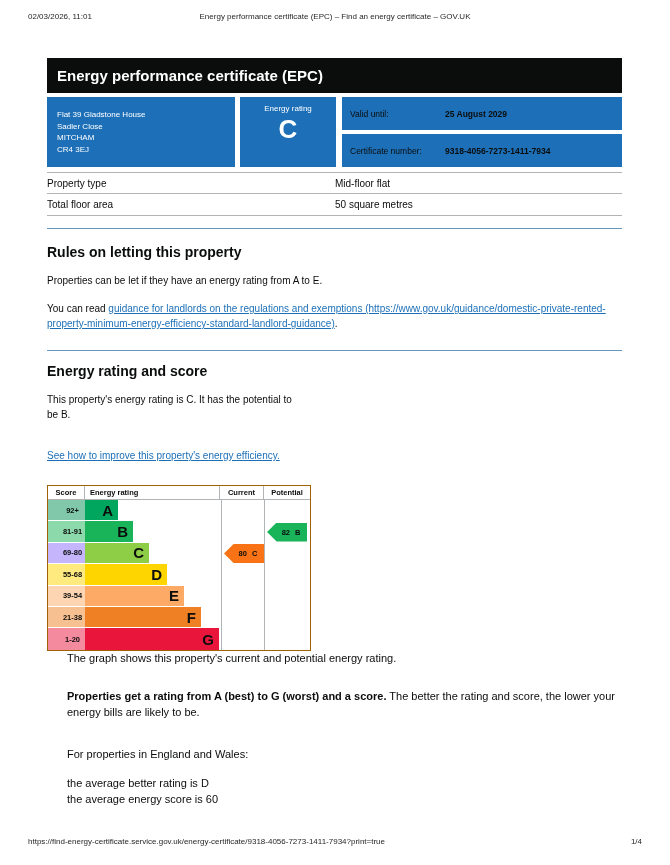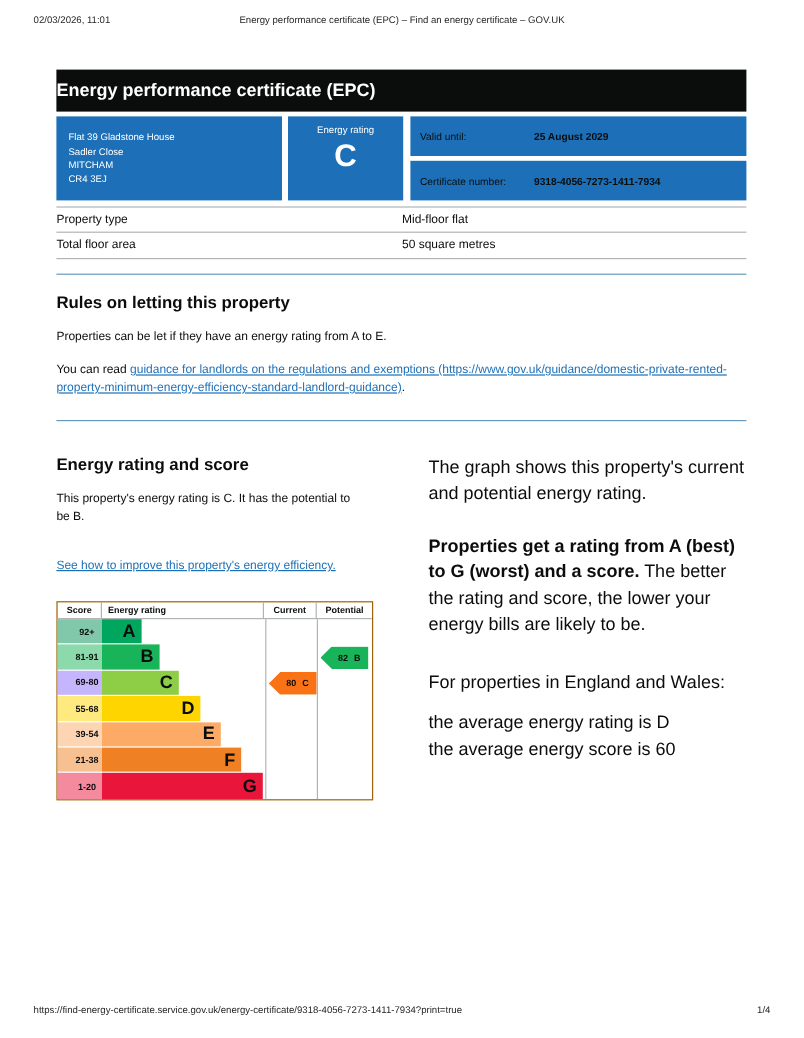--- a/index.html
+++ b/index.html
@@ -10,21 +10,21 @@
   .print-header { position:absolute; top:12px; left:0; right:0; height:12px; font-size:8px; color:#221f1f; }
   .ph-date { position:absolute; left:28px; top:0; }
   .ph-title { position:absolute; left:0; right:0; text-align:center; top:0; }
   .print-footer { position:absolute; bottom:16px; left:0; right:0; height:12px; font-size:8px; color:#221f1f; }
   .pf-url { position:absolute; left:28px; top:0; }
   .pf-page { position:absolute; right:28px; top:0; }
 
   .content { position:absolute; left:47px; top:58px; width:575px; }
 
   
-  .banner { background:#0b0c0c; color:#ffffff; height:35px; line-height:35px; padding-left:0; font-size:15px; font-weight:bold; }
+  .banner { background:#0b0c0c; color:#ffffff; height:35px; line-height:35px; padding-left:10px; font-size:15px; font-weight:bold; }
 
   
   .panel { margin-top:4px; height:70px; display:flex; }
   .panel-cell { background:#1d70b8; color:#ffffff; }
   .addr-cell { width:188px; padding:12px 10px; font-size:8px; line-height:1.45; }
   .gap5 { width:5px; } .gap6 { width:6px; }
   .rating-cell { width:96px; text-align:center; padding-top:7px; }
   .rating-label { font-size:8px; }
   .rating-big { font-size:26px; font-weight:bold; line-height:1.25; }
   .validity-cell { flex:1; display:flex; flex-direction:column; background:#ffffff; }
@@ -43,23 +43,23 @@
   .rule-blue { height:1px; background:#6699bd; border:none; }
   .rule1 { margin-top:12px; }
   .rule2 { margin-top:19px; }
 
   h2 { font-size:14px; font-weight:bold; color:#0b0c0c; }
   .letting-h2 { margin-top:15px; }
   p.body { font-size:10px; line-height:1.5; margin-top:13px; }
   a.link { color:#1d70b8; text-decoration:underline; cursor:pointer; }
 
   
-  .cols { display:flex; margin-top:28px; }
+  .cols { display:flex; margin-top:12px;flex-direction:column; }
   .col-left { width:290px; }
-  .col-right { flex:1; margin-left:20px; font-size:15px; line-height:1.45; }
+  .col-right { flex:1; margin-left:20px; font-size:11px; line-height:1.45; }
   .col-left p.body { width:250px; }
   .see-link { display:inline-block; margin-top:26px; font-size:10px; line-height:1.5; width:240px; }
   .col-right p { margin-top:0; }
   .rp2 { margin-top:22px !important; }
   .rp3 { margin-top:26px !important; }
   .rp-line { margin-top:13px !important; }
   .rp-line + .rp-line { margin-top:0 !important; }
 
   
   .chart { margin-top:22px; width:264px; border:1px solid #a16207; font-family:"Liberation Sans", sans-serif; }
@@ -195,21 +195,21 @@
             </div>
           </div>
         </div>
       </div>
     </div>
 
     <div class="col-right">
       <p>The graph shows this property's current and potential energy rating.</p>
       <p class="rp2"><b>Properties get a rating from A (best) to G (worst) and a score.</b><span> The better the rating and score, the lower your energy bills are likely to be.</span></p>
       <p class="rp3">For properties in England and Wales:</p>
-      <p class="rp-line">the average energy rating is D</p>
+      <p class="rp-line">the average better rating is D</p>
       <p class="rp-line">the average energy score is 60</p>
     </div>
   </div>
 
 </div>
 
 <div class="print-footer">
   <span class="pf-url">https://find-energy-certificate.service.gov.uk/energy-certificate/9318-4056-7273-1411-7934?print=true</span>
   <span class="pf-page">1/4</span>
 </div>

